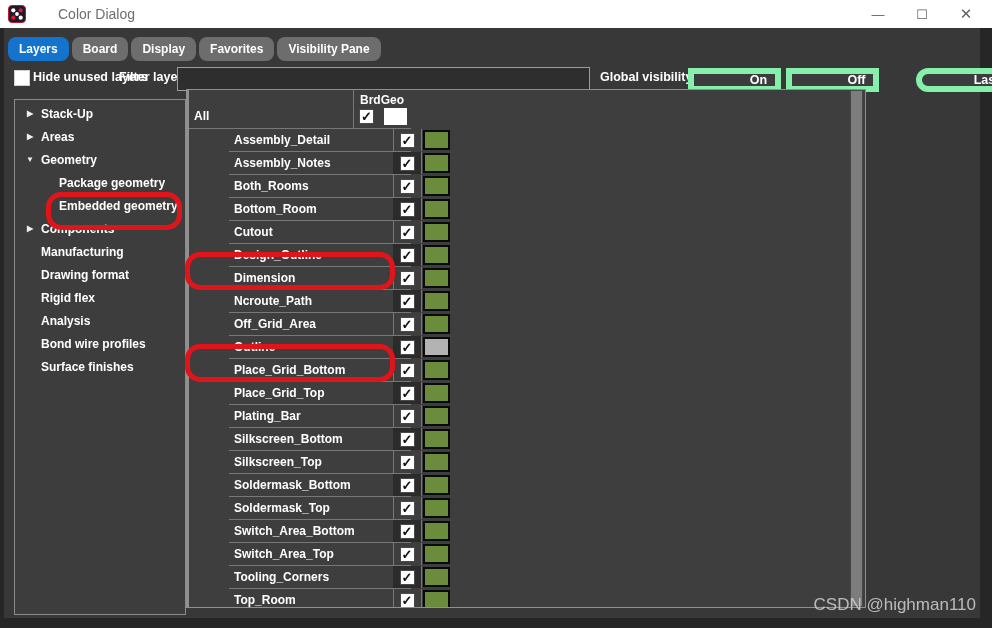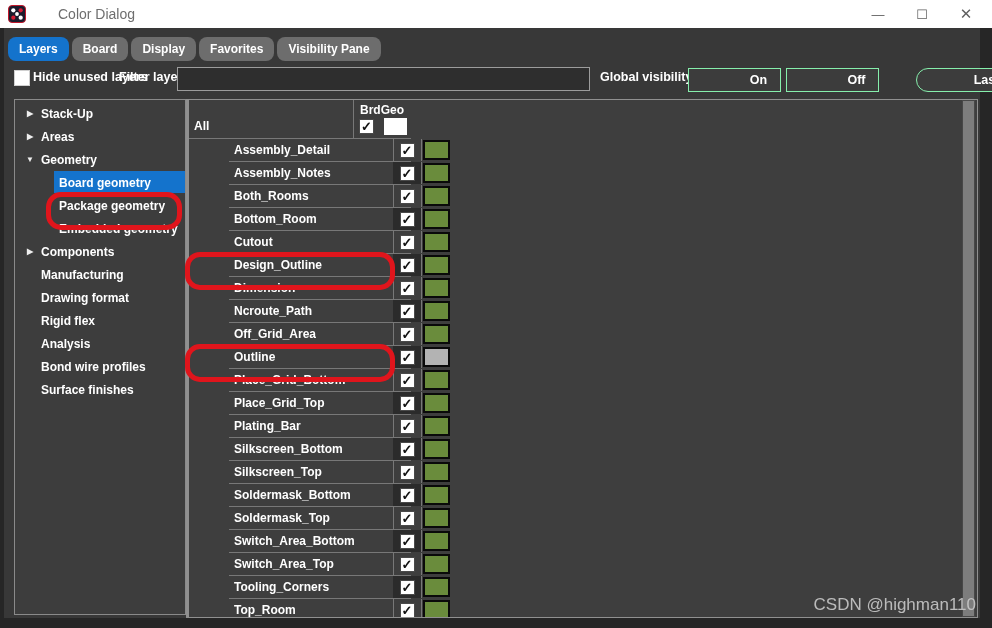--- a/index.html
+++ b/index.html
@@ -19,30 +19,30 @@
   
   .surface{left:4px;top:28px;width:976px;height:590px;background:#383838;}
   
   .tabbar{left:8px;top:37px;height:24px;display:flex;gap:3px;}
   .tab{height:24px;padding:0 11px;display:flex;align-items:center;background:#6d6d6d;color:#ffffff;font-size:12px;font-weight:600;cursor:default;border-radius:8px;}
   .tab.active{background:#1473cc;}
   
   .toolbar-label{color:#ffffff;font-size:12.5px;font-weight:600;height:24px;display:flex;align-items:center;}
   .cb-unchecked{left:14px;top:70px;width:14px;height:14px;background:#ffffff;border:1px solid #d0d0d0;}
   .filter-input{left:177px;top:67px;width:413px;height:24px;background:#2e2e2e;border:1px solid #9c9c9c;color:#fff;font-size:12px;padding:0 5px;box-sizing:border-box;outline:none;font-family:"Liberation Sans",sans-serif;}
-  .gv-btn{top:68px;width:93px;height:24px;background:#3c3c3c;border:1px solid #86efac;color:#ffffff;font-size:12.5px;font-weight:600;display:flex;align-items:center;justify-content:center;box-sizing:border-box;cursor:default;padding-left:48px;}
+  .gv-btn{top:68px;width:93px;height:24px;background:#3c3c3c;border:6px solid #86efac;color:#ffffff;font-size:12.5px;font-weight:600;display:flex;align-items:center;justify-content:center;box-sizing:border-box;cursor:default;padding-left:48px;}
   
   .tree-panel{left:14px;top:99px;width:172px;height:516px;background:#3d3d3d;border:1px solid #8a8a8a;box-sizing:border-box;overflow:hidden;}
   .tree-item{position:relative;height:23px;display:flex;align-items:center;color:#ffffff;font-size:12px;font-weight:600;cursor:default;}
   .tree-item .sel-bg{position:absolute;left:39px;right:0;top:0;bottom:1px;background:#1473cc;}
   .tree-arrow{position:absolute;left:10px;font-size:8px;color:#efefef;width:10px;text-align:center;}
   .tree-label{position:relative;margin-left:26px;white-space:nowrap;}
   .tree-item.depth1 .tree-label{margin-left:44px;}
   
-  .table-panel{left:186px;top:99px;width:792px;height:519px;background:#3e3e3e;border:1px solid #909090;border-left:3px solid #909090;box-sizing:border-box;overflow:hidden;position:absolute;}
+  .table-panel{left:186px;top:89px;width:680px;height:519px;background:#3e3e3e;border:1px solid #909090;border-left:3px solid #909090;box-sizing:border-box;overflow:hidden;position:absolute;}
   .grid{position:absolute;left:0;top:0;width:222px;}
   .grid-header{position:relative;height:39px;border-bottom:1px solid #787878;box-sizing:border-box;}
   .col-line{position:absolute;top:0;bottom:0;width:1px;background:#787878;}
   .hdr-group{position:absolute;left:164px;width:58px;top:3px;text-align:center;color:#ffffff;font-size:12px;font-weight:600;}
   .hdr-all{position:absolute;left:5px;bottom:5px;color:#ffffff;font-size:12px;font-weight:600;}
   .checkbox{width:15px;height:15px;background:#ffffff;border:1px solid #4a4a4a;display:flex;align-items:center;justify-content:center;color:#111;font-size:13px;font-weight:bold;line-height:1;box-sizing:border-box;cursor:default;}
   .hdr-cb{position:absolute;left:170px;top:19px;}
   .hdr-swatch{position:absolute;left:195px;top:18px;width:23px;height:17px;background:#ffffff;cursor:default;}
   .t-row{position:relative;height:23px;border-bottom:1px solid #787878;box-sizing:border-box;margin-left:40px;}
   .t-label{position:absolute;left:5px;top:0;height:22px;display:flex;align-items:center;color:#fff;font-size:12px;font-weight:600;white-space:nowrap;}
@@ -106,24 +106,20 @@
       </div>
       <div class="tree-item depth0">
         <span class="tree-arrow">▶</span>
         <span class="tree-label">Areas</span>
       </div>
       <div class="tree-item depth0">
         <span class="tree-arrow">▼</span>
         <span class="tree-label">Geometry</span>
       </div>
       <div class="tree-item depth1">
-        <div class="sel-bg"></div>
-        <span class="tree-label">Board geometry</span>
-      </div>
-      <div class="tree-item depth1">
         <span class="tree-label">Package geometry</span>
       </div>
       <div class="tree-item depth1">
         <span class="tree-label">Embedded geometry</span>
       </div>
       <div class="tree-item depth0">
         <span class="tree-arrow">▶</span>
         <span class="tree-label">Components</span>
       </div>
       <div class="tree-item depth0">

